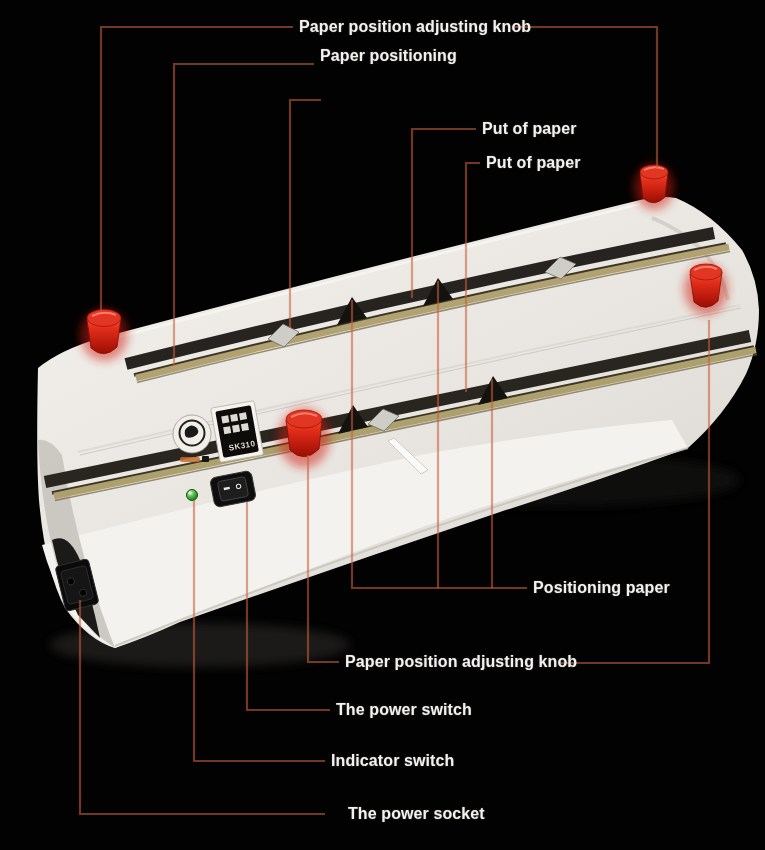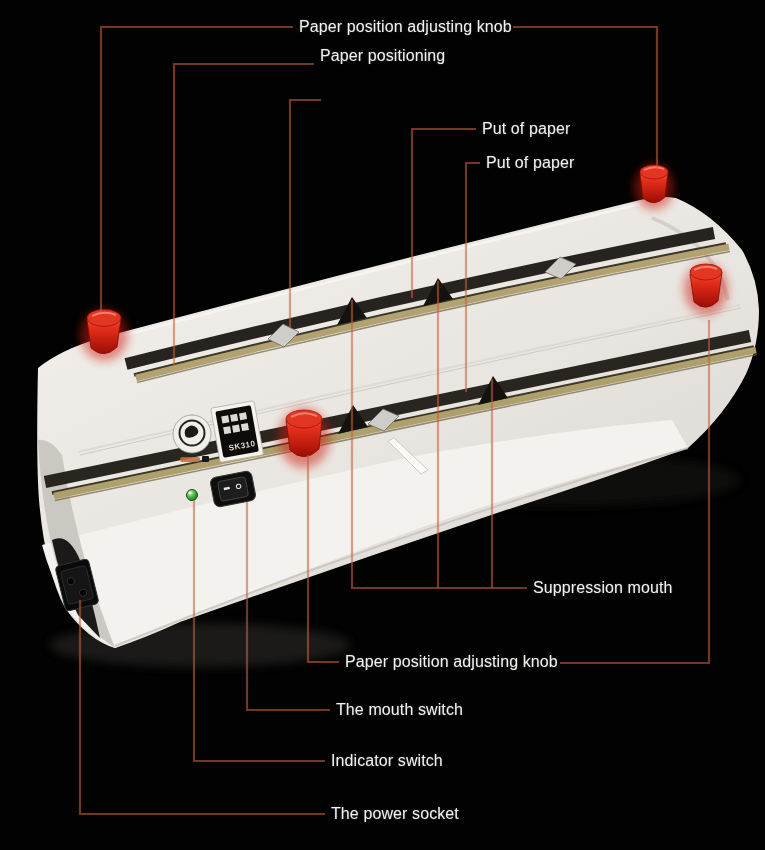--- a/index.html
+++ b/index.html
@@ -4,21 +4,21 @@
 <style>
   html,body{margin:0;padding:0;background:#000;}
   .stage{
     position:relative;width:765px;height:850px;overflow:hidden;
     background:#020202;
     font-family:"Liberation Sans", sans-serif;
   }
   .stage svg{position:absolute;left:0;top:0;}
   .callout{
     position:absolute;transform:translateY(-50%);
-    color:#f3f1ee;font-size:16px;font-weight:400;letter-spacing:.1px;
+    color:#f3f1ee;font-size:16px;font-weight:700;letter-spacing:.1px;
     white-space:nowrap;text-shadow:0 0 2px rgba(255,255,255,.28), 0 0 1px rgba(0,0,0,.6);
   }
 </style>
 </head>
 <body>
 
 <div class="stage">
 
 <svg width="765" height="850" viewBox="0 0 765 850">
   <defs>
@@ -162,19 +162,19 @@
     <polyline points="330,710 247,710 247,502"></polyline>
     <polyline points="325,761 194,761 194,500"></polyline>
     <polyline points="325,814 80,814 80,600"></polyline>
   </g>
 </svg>
 
 <div class="callout" style="left:299px;top:27px">Paper position adjusting knob</div>
 <div class="callout" style="left:320px;top:56px">Paper positioning</div>
 <div class="callout" style="left:482px;top:129px">Put of paper</div>
 <div class="callout" style="left:486px;top:163px">Put of paper</div>
-<div class="callout" style="left:533px;top:588px">Suppression mouth</div>
+<div class="callout" style="left:533px;top:588px">Positioning paper</div>
 <div class="callout" style="left:345px;top:662px">Paper position adjusting knob</div>
-<div class="callout" style="left:336px;top:710px">The mouth switch</div>
+<div class="callout" style="left:336px;top:710px">The power switch</div>
 <div class="callout" style="left:331px;top:761px">Indicator switch</div>
-<div class="callout" style="left:331px;top:814px">The power socket</div>
+<div class="callout" style="left:348px;top:814px">The power socket</div>
 
 </div>
 
 </body></html>

